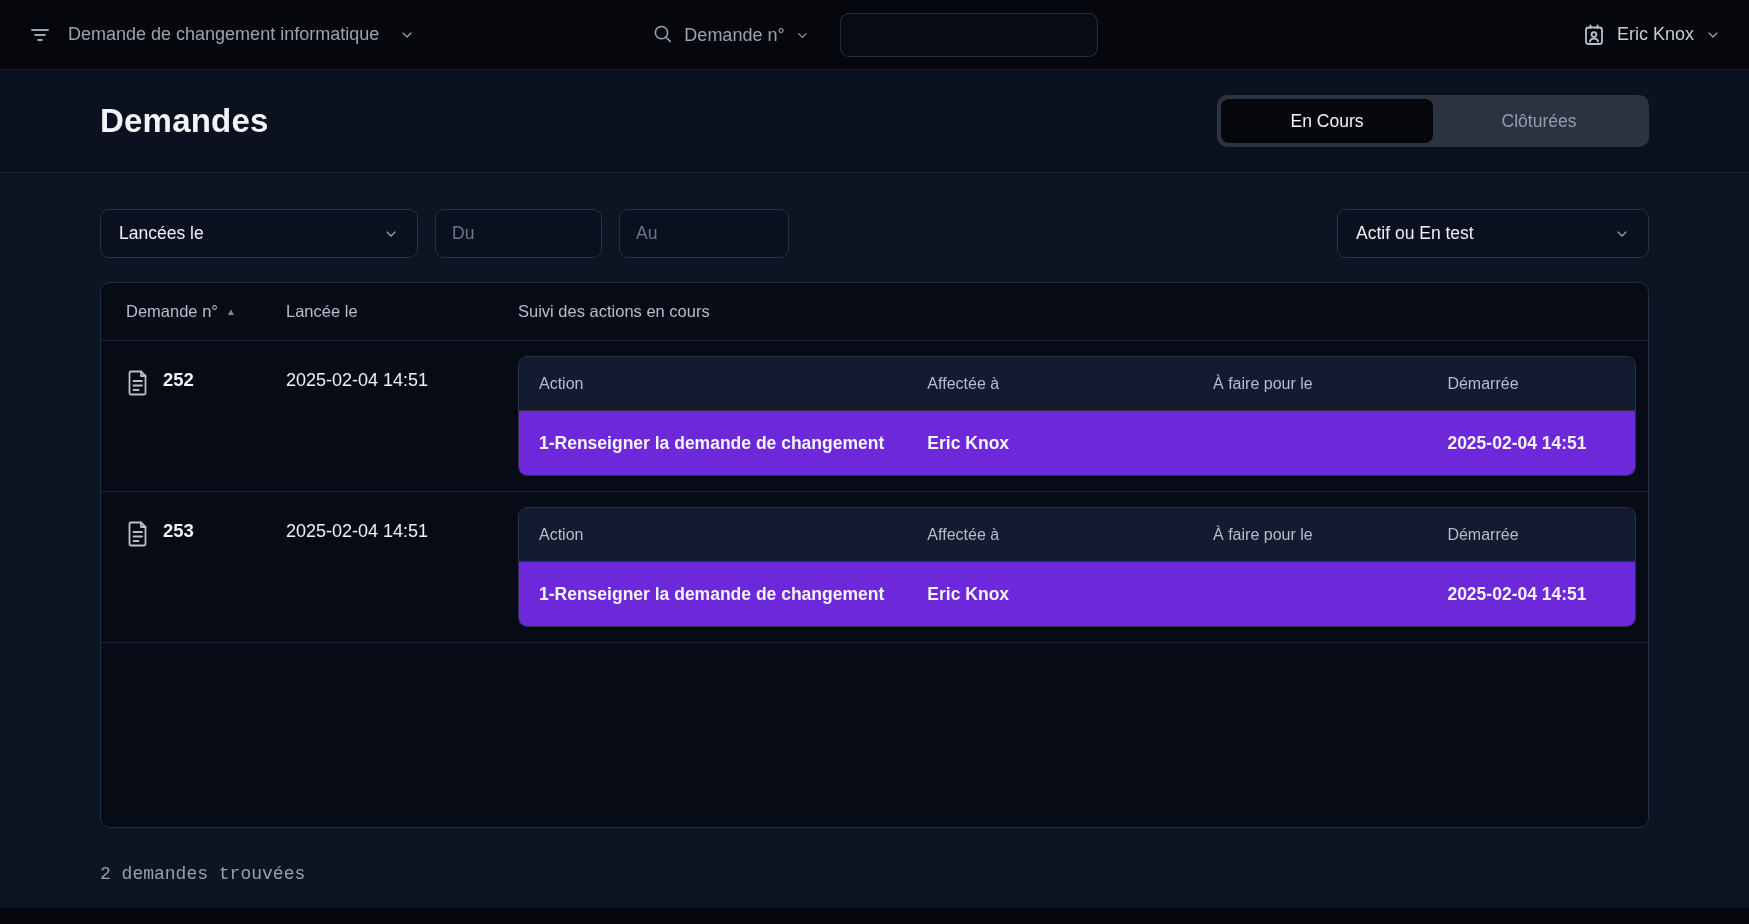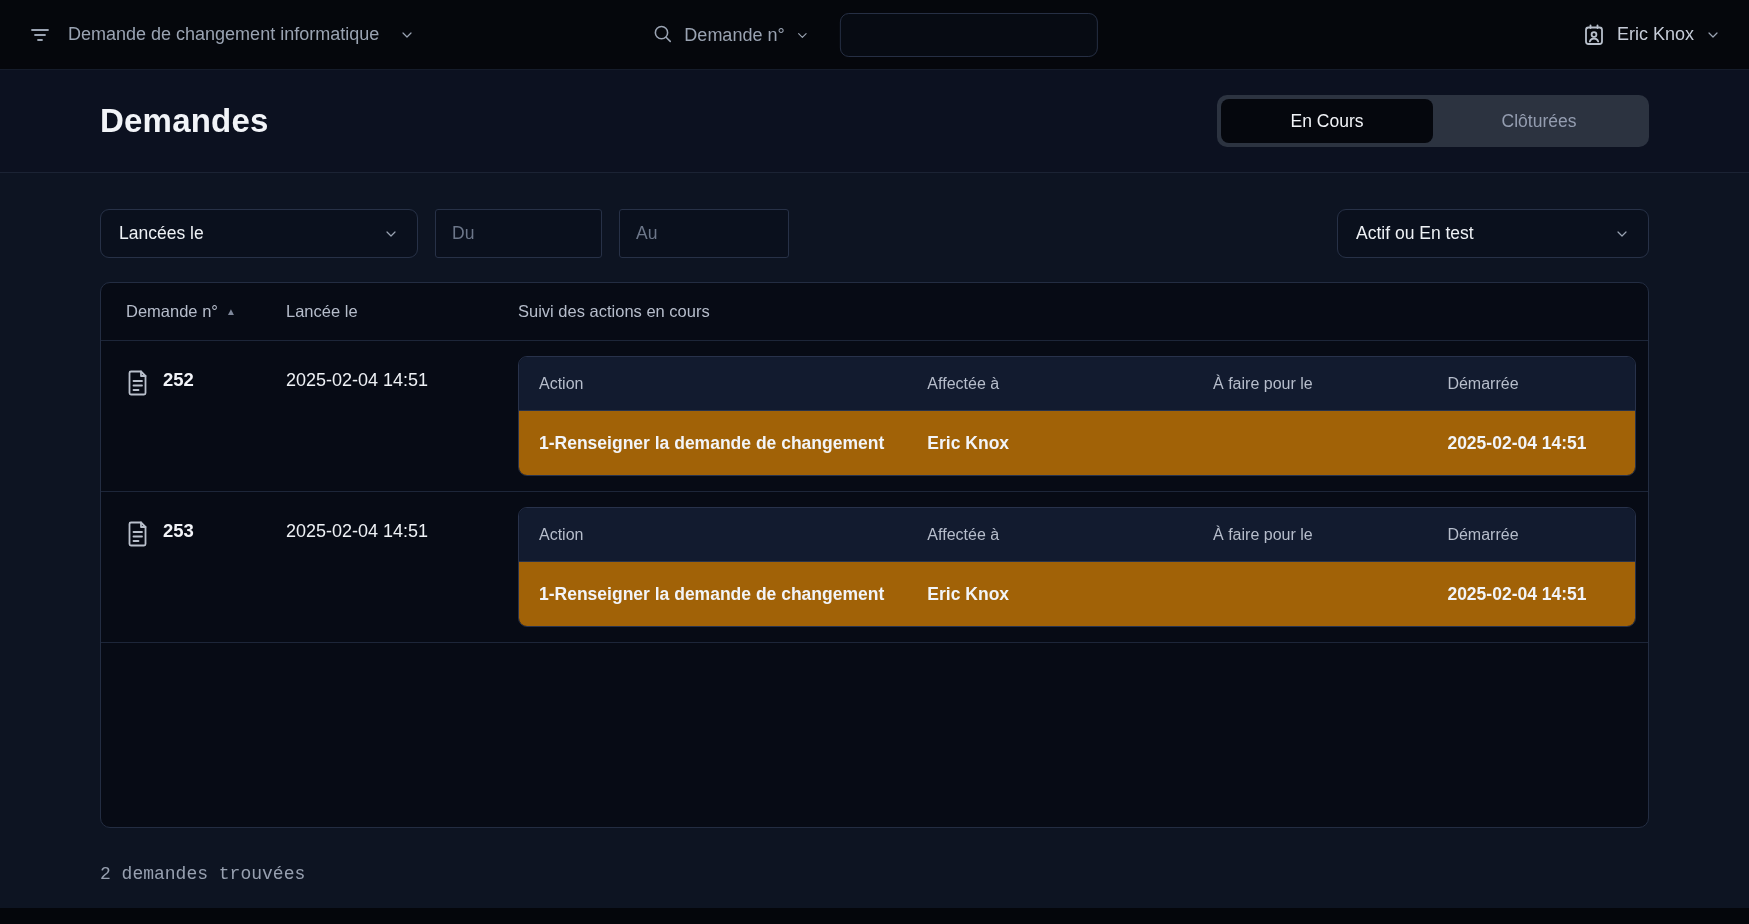--- a/index.html
+++ b/index.html
@@ -50,21 +50,21 @@
   
   .filters { display:flex; align-items:center; padding:0 100px; margin-top:36px; gap:17px; }
   .select {
     height:49px; background:#0a101d; border:1px solid #273147; border-radius:9px;
     display:flex; align-items:center; justify-content:space-between;
     padding:0 18px; cursor:pointer; color:#eef1f5; font-size:17.5px; font-family:inherit;
   }
   .select-date { width:318px; }
   .select-status { width:312px; margin-left:auto; }
   .date-input {
-    height:49px; background:#0a101d; border:1px solid #273147; border-radius:3px;
+    height:49px; background:#0a101d; border:1px solid #273147; border-radius:9px;
     color:#e8ebf0; font-size:17.5px; padding:0 16px; outline:none; font-family:inherit;
   }
   .date-input::placeholder { color:#6c7689; }
   .date-du { width:167px; } .date-au { width:170px; }
 
   
   .card {
     margin:24px 100px 0 100px; width:1549px; height:546px;
     border:1px solid #232d42; border-radius:10px; background:#070b15; overflow:hidden;
   }
@@ -78,21 +78,21 @@
   .cell-num { display:flex; align-items:flex-start; gap:13px; padding-top:28px; }
   .num-text { color:#f2f4f8; font-size:18.5px; font-weight:700; }
   .cell-date { padding-top:29px; color:#eef1f5; font-size:18px; font-weight:500; }
 
   .nested {
     margin:15px 12px 15px 0; border:1px solid #28324b; border-radius:9px; overflow:hidden;
   }
   .nested-grid { display:grid; grid-template-columns:34.8% 25.6% 21% auto; }
   .nested-head { background:#121b2f; height:54px; align-items:center; border-bottom:1px solid #28324b; }
   .nested-head > div { color:#b6bdcb; font-size:16px; padding-left:20px; }
-  .nested-body { background:#a16207; height:64px; align-items:center; cursor:pointer; }
+  .nested-body { background:#6d28d9; height:64px; align-items:center; cursor:pointer; }
   .nested-body > div { color:#f2f4f8; font-size:17.5px; font-weight:700; padding-left:20px; }
 
   .empty-zone { height:186px; }
 
   .result-count { padding:0 100px; margin-top:36px; color:#97a0b0; font-size:18px;font-family:Liberation Mono, monospace; }
 
   .bottom-strip { position:absolute; left:0; bottom:0; width:100%; height:16px; background:#04060b; }
 </style>
 </head>
 <body>

